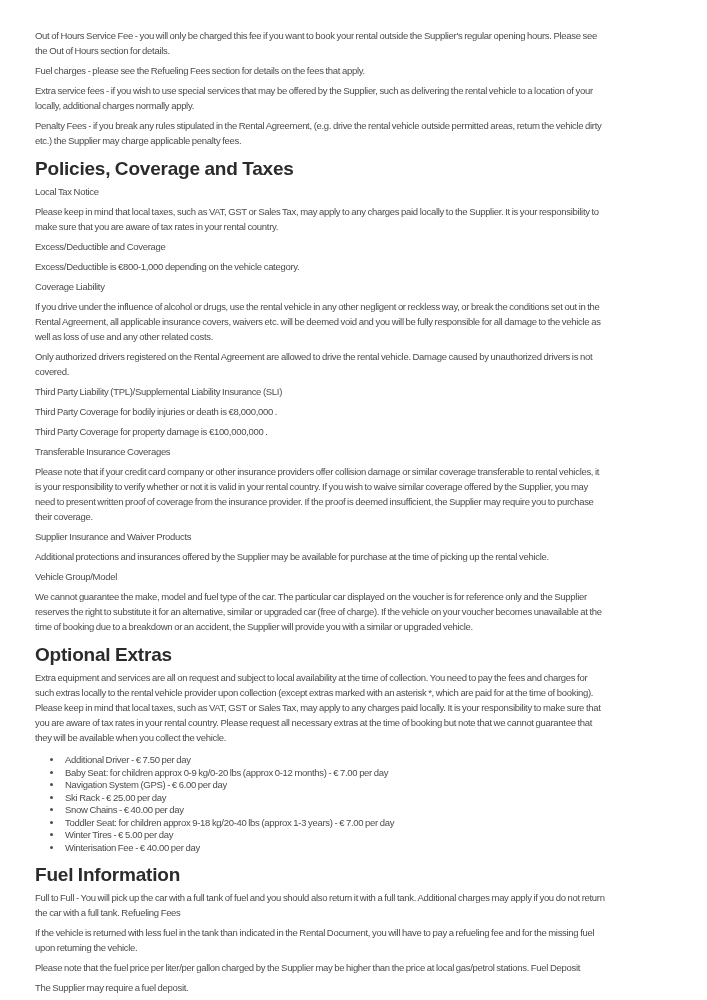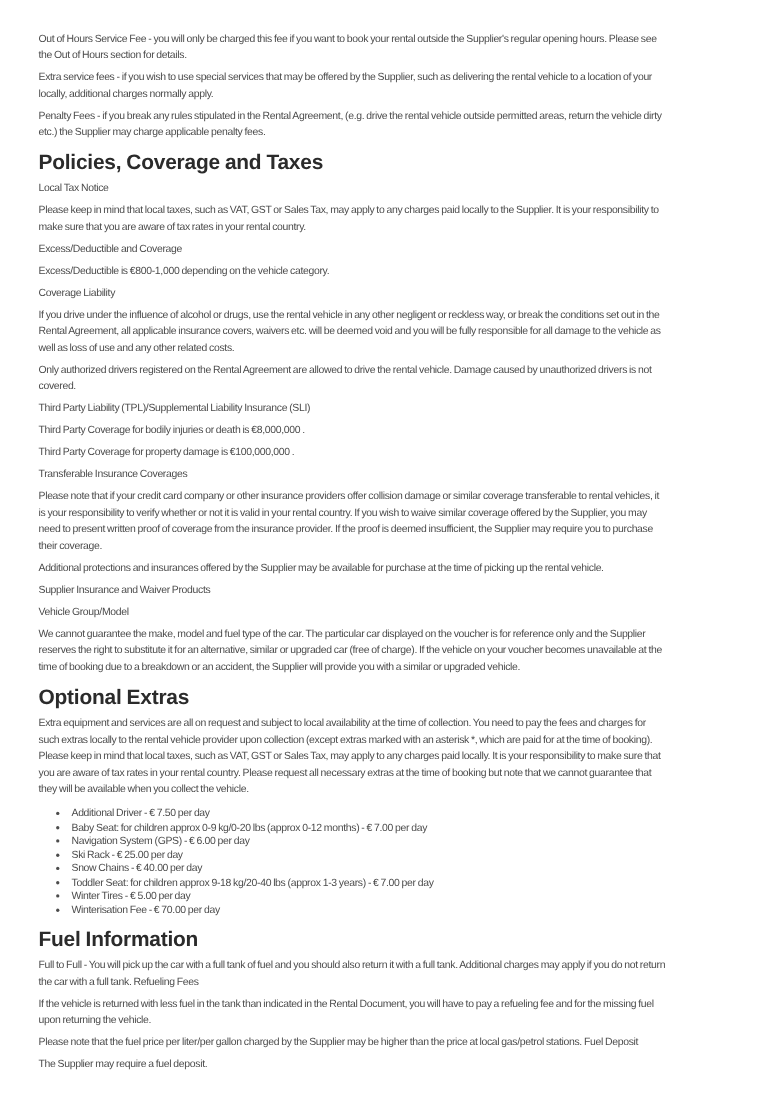--- a/index.html
+++ b/index.html
@@ -42,50 +42,51 @@
     line-height: 12.5px;
     padding-left: 2px;
   }
 </style>
 </head>
 <body style="background: rgb(255, 255, 255);">
 
 <main class="doc">
   <div id="doc-blocks">
       <p class="doc-paragraph">Out of Hours Service Fee - you will only be charged this fee if you want to book your rental outside the Supplier's regular opening hours. Please see the Out of Hours section for details.</p>
+      <p class="doc-paragraph">Fuel charges - please see the Refueling Fees section for details on the fees that apply.</p>
       <p class="doc-paragraph">Extra service fees - if you wish to use special services that may be offered by the Supplier, such as delivering the rental vehicle to a location of your locally, additional charges normally apply.</p>
       <p class="doc-paragraph">Penalty Fees - if you break any rules stipulated in the Rental Agreement, (e.g. drive the rental vehicle outside permitted areas, return the vehicle dirty etc.) the Supplier may charge applicable penalty fees.</p>
       <h2 class="section-heading">Policies, Coverage and Taxes</h2>
       <p class="doc-paragraph">Local Tax Notice</p>
       <p class="doc-paragraph">Please keep in mind that local taxes, such as VAT, GST or Sales Tax, may apply to any charges paid locally to the Supplier. It is your responsibility to make sure that you are aware of tax rates in your rental country.</p>
       <p class="doc-paragraph">Excess/Deductible and Coverage</p>
       <p class="doc-paragraph">Excess/Deductible is €800-1,000 depending on the vehicle category.</p>
       <p class="doc-paragraph">Coverage Liability</p>
       <p class="doc-paragraph">If you drive under the influence of alcohol or drugs, use the rental vehicle in any other negligent or reckless way, or break the conditions set out in the Rental Agreement, all applicable insurance covers, waivers etc. will be deemed void and you will be fully responsible for all damage to the vehicle as well as loss of use and any other related costs.</p>
       <p class="doc-paragraph">Only authorized drivers registered on the Rental Agreement are allowed to drive the rental vehicle. Damage caused by unauthorized drivers is not covered.</p>
       <p class="doc-paragraph">Third Party Liability (TPL)/Supplemental Liability Insurance (SLI)</p>
       <p class="doc-paragraph">Third Party Coverage for bodily injuries or death is €8,000,000 .</p>
       <p class="doc-paragraph">Third Party Coverage for property damage is €100,000,000 .</p>
       <p class="doc-paragraph">Transferable Insurance Coverages</p>
       <p class="doc-paragraph">Please note that if your credit card company or other insurance providers offer collision damage or similar coverage transferable to rental vehicles, it is your responsibility to verify whether or not it is valid in your rental country. If you wish to waive similar coverage offered by the Supplier, you may need to present written proof of coverage from the insurance provider. If the proof is deemed insufficient, the Supplier may require you to purchase their coverage.</p>
+      <p class="doc-paragraph">Supplier Insurance and Waiver Products</p>
       <p class="doc-paragraph">Additional protections and insurances offered by the Supplier may be available for purchase at the time of picking up the rental vehicle.</p>
-      <p class="doc-paragraph">Supplier Insurance and Waiver Products</p>
       <p class="doc-paragraph">Vehicle Group/Model</p>
       <p class="doc-paragraph">We cannot guarantee the make, model and fuel type of the car. The particular car displayed on the voucher is for reference only and the Supplier reserves the right to substitute it for an alternative, similar or upgraded car (free of charge). If the vehicle on your voucher becomes unavailable at the time of booking due to a breakdown or an accident, the Supplier will provide you with a similar or upgraded vehicle.</p>
       <h2 class="section-heading">Optional Extras</h2>
       <p class="doc-paragraph">Extra equipment and services are all on request and subject to local availability at the time of collection. You need to pay the fees and charges for such extras locally to the rental vehicle provider upon collection (except extras marked with an asterisk *, which are paid for at the time of booking). Please keep in mind that local taxes, such as VAT, GST or Sales Tax, may apply to any charges paid locally. It is your responsibility to make sure that you are aware of tax rates in your rental country. Please request all necessary extras at the time of booking but note that we cannot guarantee that they will be available when you collect the vehicle.</p>
       <ul class="extras-list">
         <li>Additional Driver - € 7.50 per day</li>
         <li>Baby Seat: for children approx 0-9 kg/0-20 lbs (approx 0-12 months) - € 7.00 per day</li>
         <li>Navigation System (GPS) - € 6.00 per day</li>
         <li>Ski Rack - € 25.00 per day</li>
         <li>Snow Chains - € 40.00 per day</li>
         <li>Toddler Seat: for children approx 9-18 kg/20-40 lbs (approx 1-3 years) - € 7.00 per day</li>
         <li>Winter Tires - € 5.00 per day</li>
-        <li>Winterisation Fee - € 70.00 per day</li>
+        <li>Winterisation Fee - € 40.00 per day</li>
       </ul>
       <h2 class="section-heading">Fuel Information</h2>
       <p class="doc-paragraph">Full to Full - You will pick up the car with a full tank of fuel and you should also return it with a full tank. Additional charges may apply if you do not return the car with a full tank. Refueling Fees</p>
       <p class="doc-paragraph">If the vehicle is returned with less fuel in the tank than indicated in the Rental Document, you will have to pay a refueling fee and for the missing fuel upon returning the vehicle.</p>
       <p class="doc-paragraph">Please note that the fuel price per liter/per gallon charged by the Supplier may be higher than the price at local gas/petrol stations. Fuel Deposit</p>
       <p class="doc-paragraph">The Supplier may require a fuel deposit.</p>
     </div>
 </main>
 
 </body></html>

